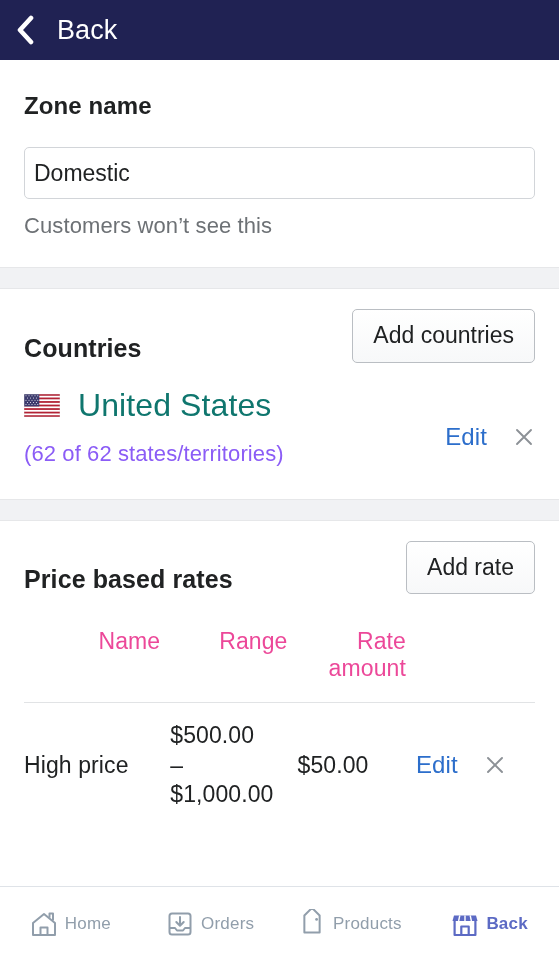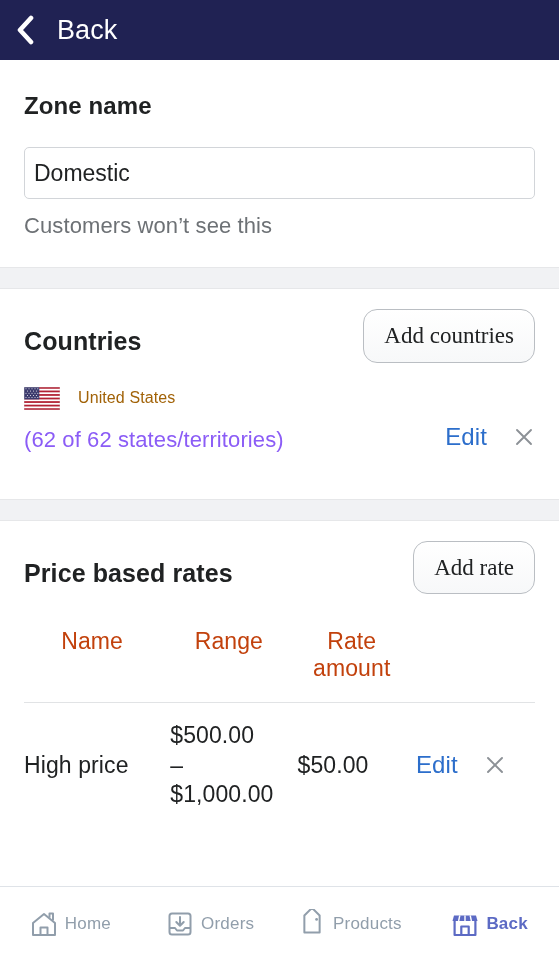--- a/index.html
+++ b/index.html
@@ -105,39 +105,39 @@
   .help-text {
     font-size: 22px;
     color: #6d7175;
     margin-top: 14px;
     letter-spacing: 0.1px;
   }
 
   
   .sec-head {
     display: flex;
-    align-items: center;
+    align-items: flex-end;
     justify-content: space-between;
     gap: 12px;
   }
 
   .sec-title {
     font-size: 25px;
     font-weight: bold;
     color: #202223;
     letter-spacing: 0.1px;
     padding-top: 12px;
   }
 
   .btn {
     border: 1px solid #babec3;
-    border-radius: 14px;
+    border-radius: 5px;
     background: #fdfdfd;
     background-image: linear-gradient(180deg, #ffffff, #f7f8f9);
-    font-family: Liberation Serif, serif;
+    font-family: Liberation Sans, sans-serif;
     font-size: 23px;
     color: #202223;
     padding: 12px 20px;
     cursor: pointer;
     white-space: nowrap;
     line-height: 1.2;
   }
 
   
   .sec-countries { padding-top: 20px; padding-bottom: 26px; }
@@ -156,22 +156,22 @@
 
   .flag-us {
     width: 36px;
     height: 23px;
     flex: 0 0 auto;
     display: block;
     border: 0;
   }
 
   .country-name {
-    font-size: 16px;
-    color: #a16207;
+    font-size: 32px;
+    color: #0f766e;
     letter-spacing: 0.1px;
   }
 
   .country-sub {
     font-size: 22px;
     color: #8b5cf6;
     margin-top: 17px;
     letter-spacing: 0.1px;
   }
 
@@ -203,24 +203,24 @@
   
   .sec-rates { padding-top: 20px; padding-bottom: 0; }
 
   .rates-table {
     width: 100%;
     margin-top: 34px;
     border-collapse: collapse;
   }
 
   .rates-table th {
-    text-align: center;
+    text-align: right;
     font-size: 23px;
     font-weight: normal;
-    color: #c2410c;
+    color: #ec4899;
     vertical-align: top;
     padding: 0 10px 20px 0;
     letter-spacing: 0.1px;
   }
 
   .rates-table td {
     font-size: 23px;
     color: #202223;
     vertical-align: middle;
     padding: 18px 10px 18px 0;

